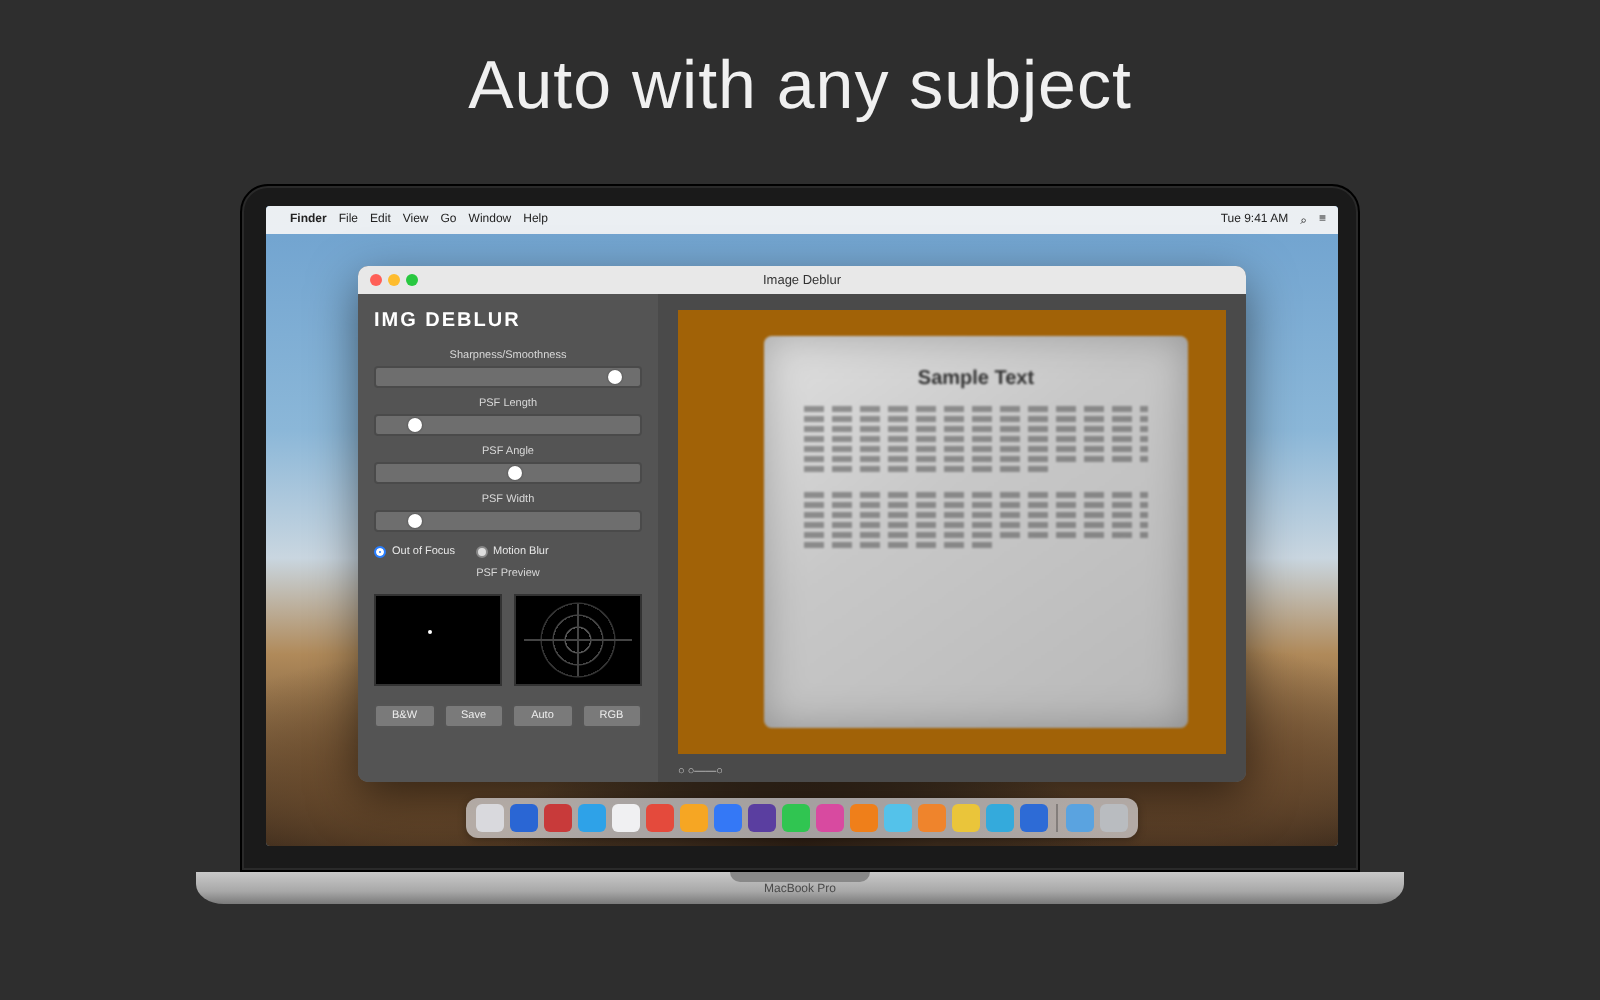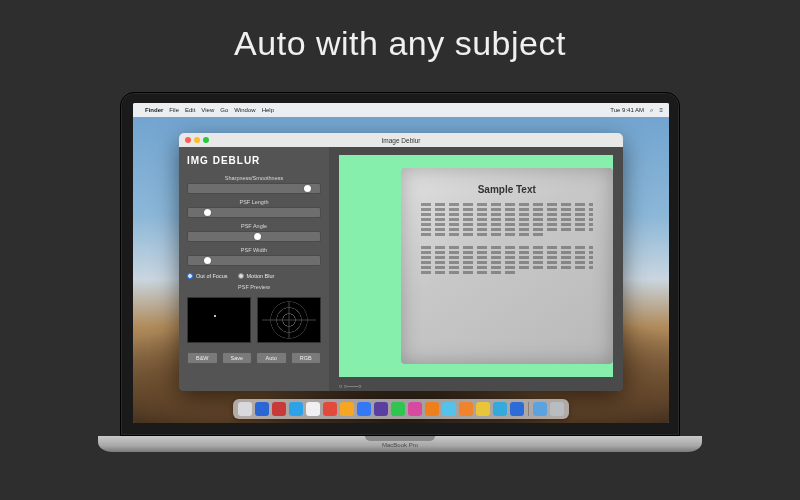--- a/index.html
+++ b/index.html
@@ -112,22 +112,22 @@
     .btn {
       flex:1; height:12px; background:#7a7a7a; border:1px solid #555;
       border-radius:2px; font-size:5.5px; color:#eee;
       display:flex; align-items:center; justify-content:center;
     }
     
     .preview {
       flex:1; background:#4a4a4a; padding:8px 10px 14px; position:relative;
     }
     .img-canvas {
-      width:100%; height:100%; background:#86efac; display:flex;
-      align-items:center; justify-content:flex-end;padding-left:24px;
+      width:100%; height:100%; background:#a16207; display:flex;
+      align-items:center; justify-content:center;padding-left:24px;
     }
     .paper {
       width:85%; height:88%;
       background: linear-gradient(145deg, #e0e0e0 0%, #c8c8c8 40%, #b8b8b8 100%);
       border-radius:4px; padding:16px 20px; color:#333;
       display:flex; flex-direction:column; align-items:center;
       filter: blur(0.4px);
       box-shadow: inset 0 0 20px rgba(0,0,0,0.25);
     }
     .paper h3 { font-size:10px; font-weight:600; margin-bottom:8px;}

